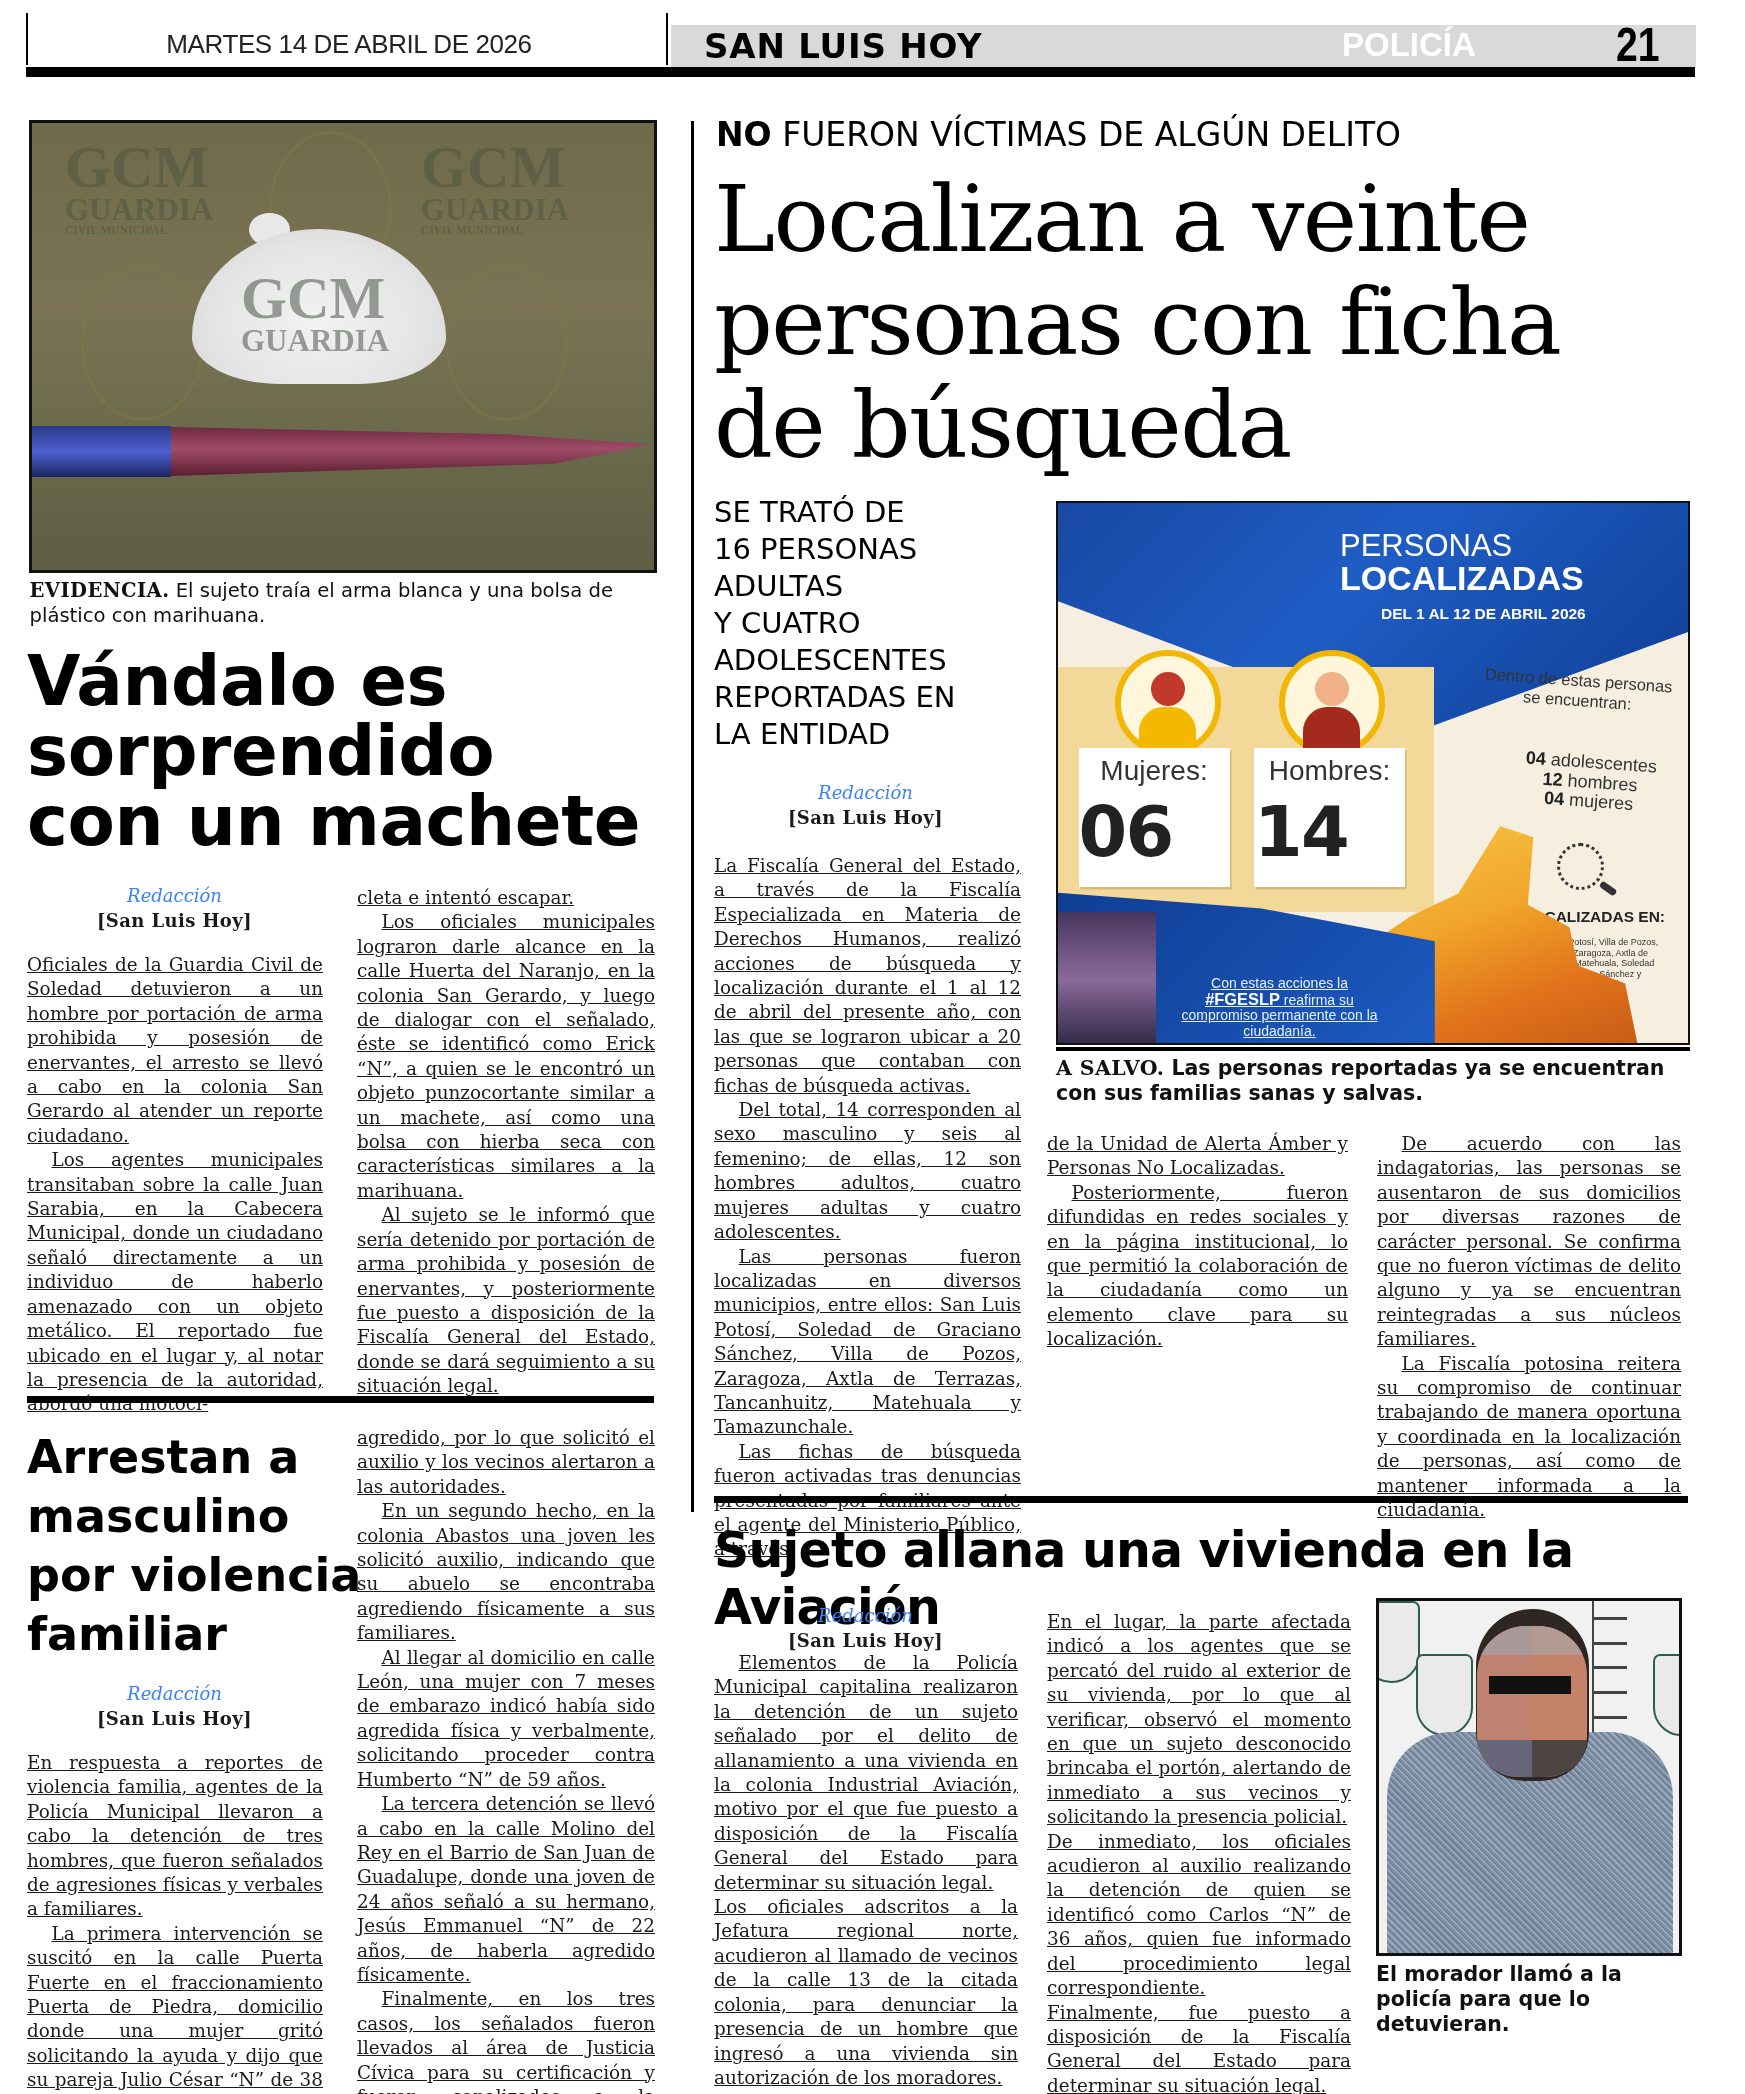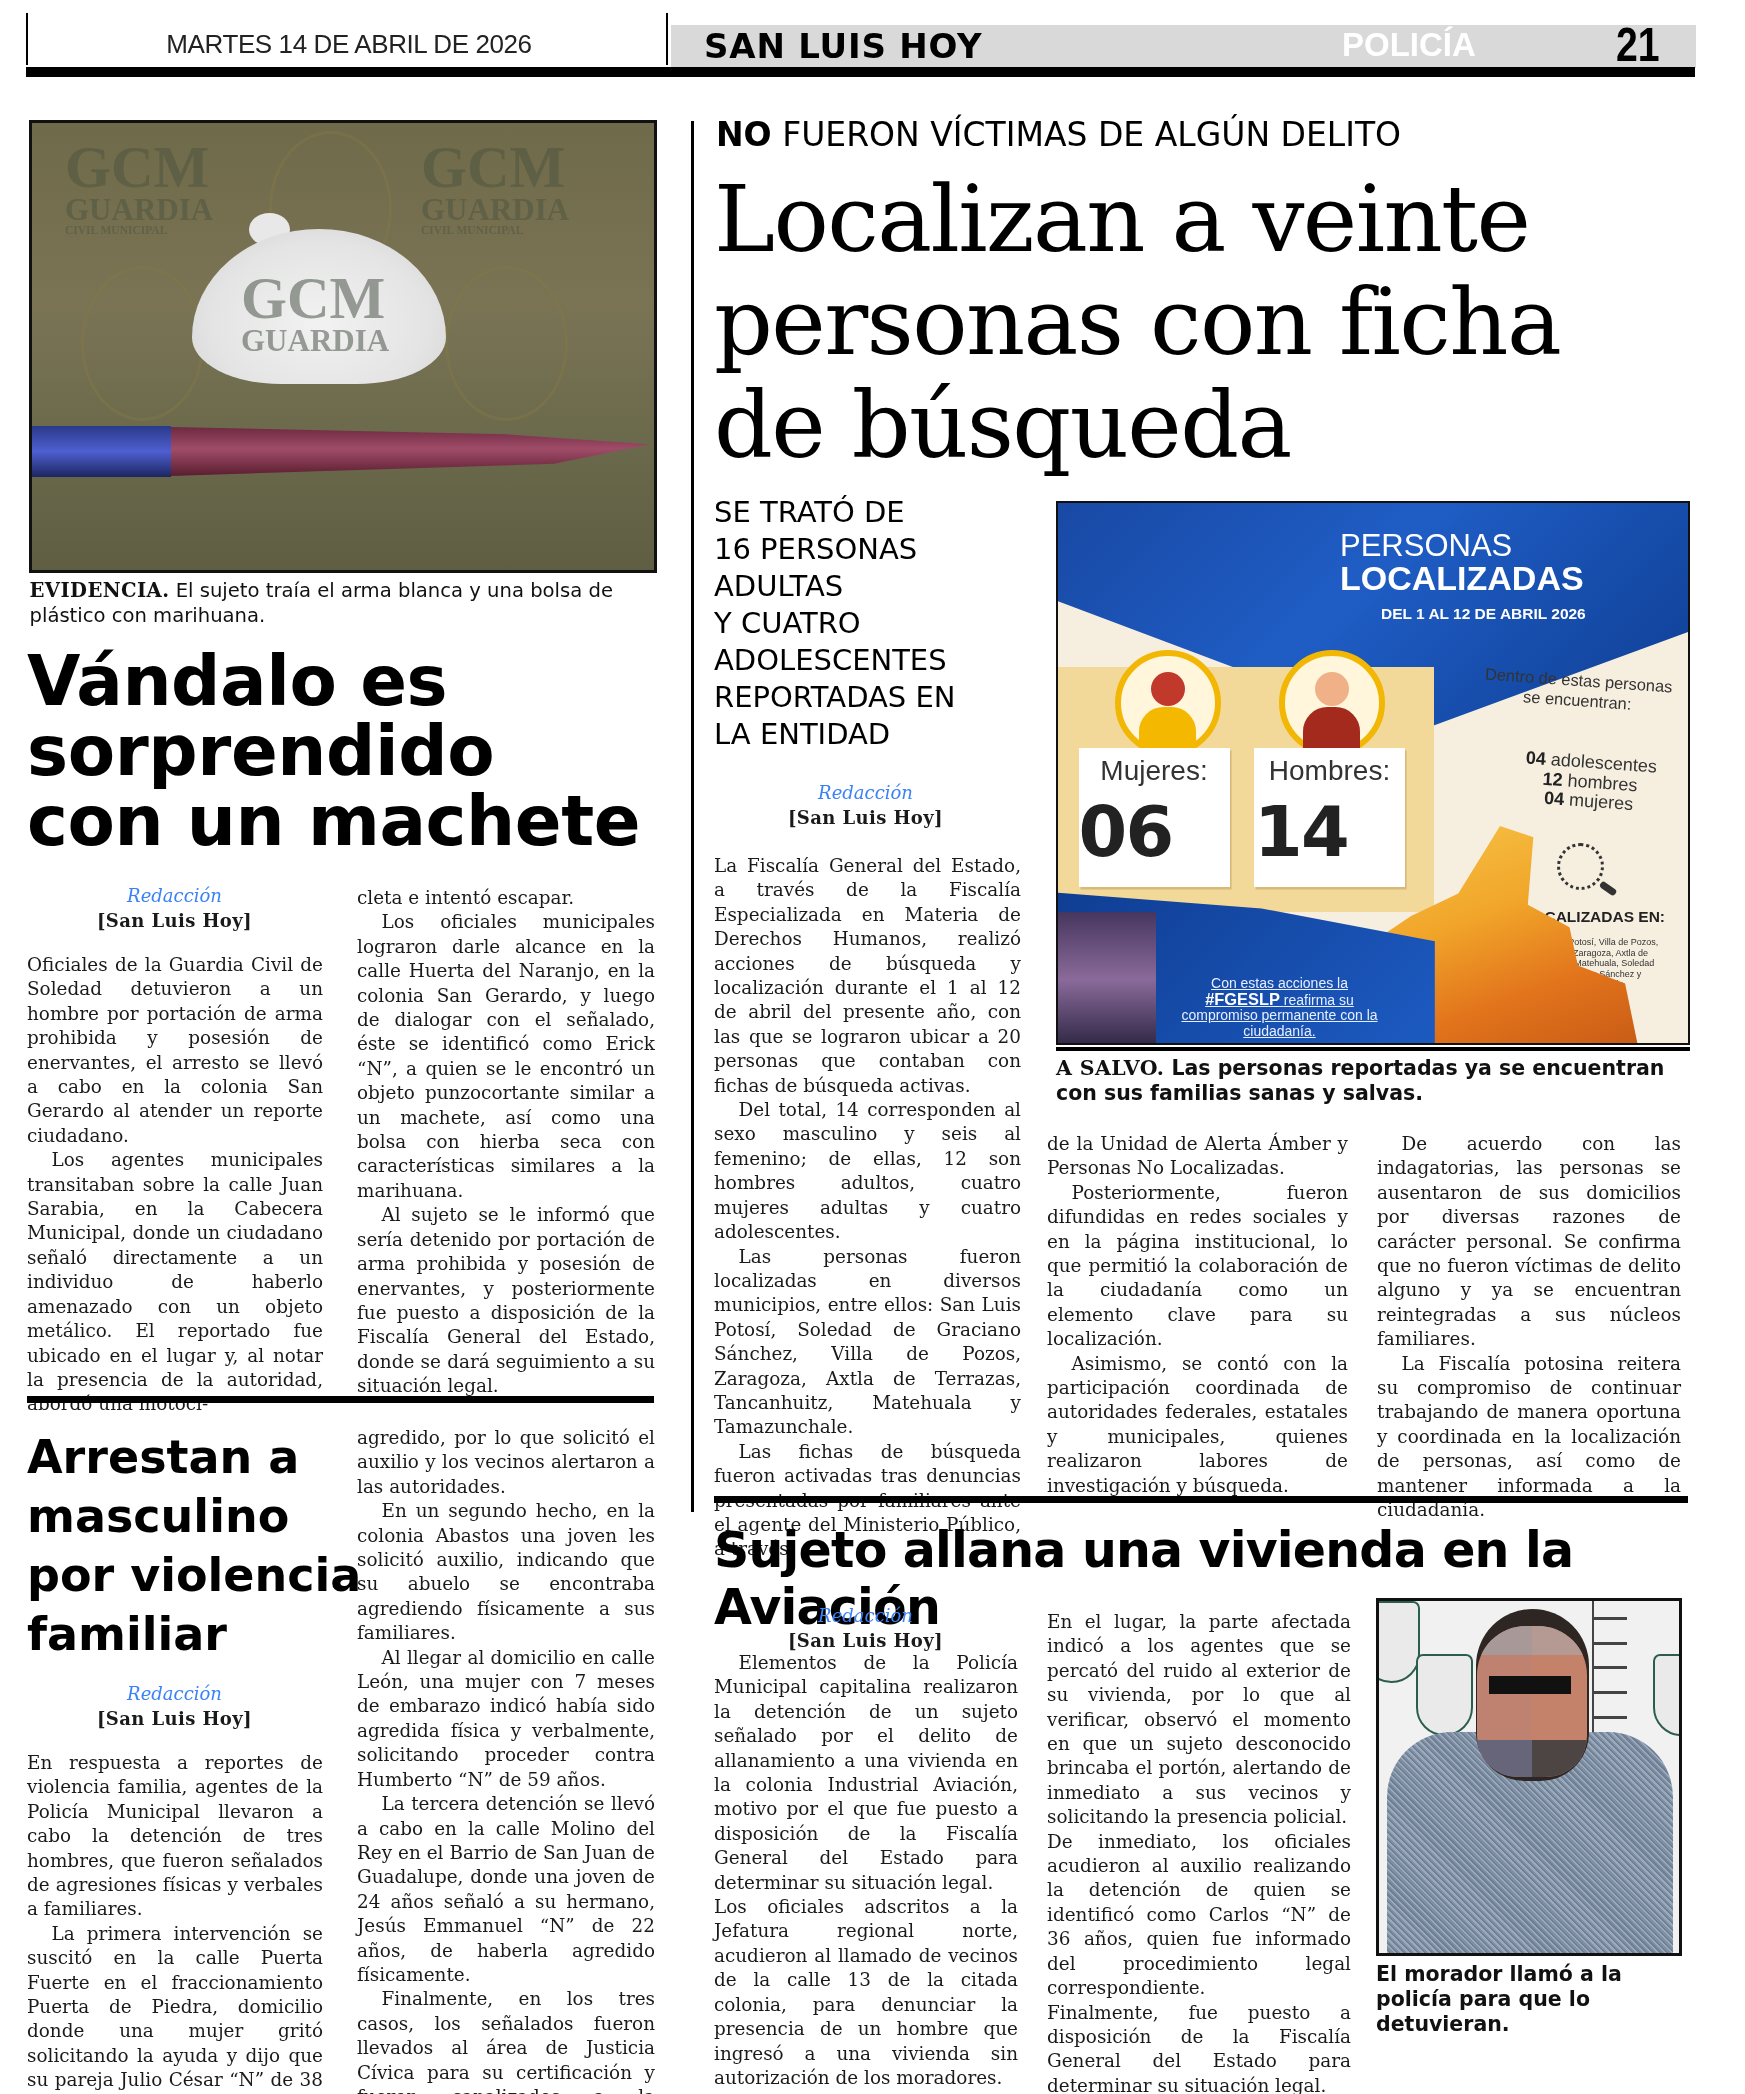--- a/index.html
+++ b/index.html
@@ -36,21 +36,21 @@
 
   
   .hl-sans { position: absolute; font-family: "DejaVu Sans", sans-serif; color: #000; }
   .hl-slab { position: absolute; font-family: "DejaVu Serif", serif; font-weight: normal; color: #000; }
 
   .byline { position: absolute; text-align: center; font-size: 18px; line-height: 24.5px; }
   .byline .by-name { font-style: italic; color: #3b82f6; }
   .byline .by-pub { font-weight: bold; letter-spacing: 0.4px; }
 
   .col { position: absolute; font-family: "DejaVu Serif", serif; font-size: 18.4px; line-height: 24.4px; color: #1a1a1a; text-align: justify; hyphens: manual; }
-  .col p { text-indent: 24.5px; }
+  .col p { text-indent: 24.5px; text-decoration: underline; }
   .col p.noindent { text-indent: 0; }
 
   .hrule { position: absolute; height: 7.4px; background: #000; }
 
   
   .infographic { position: absolute; left: 1056px; top: 501px; width: 634px; height: 544px; border: 2.5px solid #111; overflow: hidden; background: #f6efe0; }
   .ig-blue { position: absolute; left: -16.4px; top: -33px; width: 671px; height: 278px; background: linear-gradient(135deg, #1846a0 0%, #1f5dc5 45%, #0d3b8e 100%); clip-path: polygon(0 0, 100% 0, 100% 55%, 55% 95%, 0 45%); }
   .ig-20 { position: absolute; left: 94px; top: 14.7px; font-family: "DejaVu Sans", sans-serif; font-weight: bold; font-size: 123px; color: #fff; letter-spacing: -6.5px; }
   .ig-personas { position: absolute; left: 282px; top: 24.5px; font-family: "Liberation Sans", sans-serif; font-size: 31px; color: #fff; }
   .ig-localizadas { position: absolute; left: 282px; top: 56px; font-family: "Liberation Sans", sans-serif; font-weight: bold; font-size: 34px; color: #fff; }
@@ -266,21 +266,20 @@
 
   <div class="col" style="left:714px;top:854px;width:307px;">
     <p class="noindent">La Fiscalía General del Estado, a través de la Fiscalía Especializada en Materia de Derechos Humanos, realizó acciones de búsqueda y localización durante el 1 al 12 de abril del presente año, con las que se lograron ubicar a 20 personas que contaban con fichas de búsqueda activas.</p>
     <p>Del total, 14 corresponden al sexo masculino y seis al femenino; de ellas, 12 son hombres adultos, cuatro mujeres adultas y cuatro adolescentes.</p>
     <p>Las personas fueron localizadas en diversos municipios, entre ellos: San Luis Potosí, Soledad de Graciano Sánchez, Villa de Pozos, Zaragoza, Axtla de Terrazas, Tancanhuitz, Matehuala y Tamazunchale.</p>
     <p>Las fichas de búsqueda fueron activadas tras denuncias presentadas por familiares ante el agente del Ministerio Público, a través</p>
   </div>
   <div class="col" style="left:1047px;top:1132px;width:301px;">
     <p class="noindent">de la Unidad de Alerta Ámber y Personas No Localizadas.</p>
     <p>Posteriormente, fueron difundidas en redes sociales y en la página institucional, lo que permitió la colaboración de la ciudadanía como un elemento clave para su localización.</p>
-    <p>Asimismo, se contó con la participación coordinada de autoridades federales, estatales y municipales, quienes realizaron labores de investigación y búsqueda.</p>
   </div>
   <div class="col" style="left:1377px;top:1132px;width:304px;">
     <p>De acuerdo con las indagatorias, las personas se ausentaron de sus domicilios por diversas razones de carácter personal. Se confirma que no fueron víctimas de delito alguno y ya se encuentran reintegradas a sus núcleos familiares.</p>
     <p>La Fiscalía potosina reitera su compromiso de continuar trabajando de manera oportuna y coordinada en la localización de personas, así como de mantener informada a la ciudadanía.</p>
   </div>
   <div class="hrule" style="left:714px;top:1496px;width:974px;"></div>
 </section>
 
 <section>
   <h1 class="hl-sans" style="left:714px;top:1522px;font-size:49px;line-height:57px;letter-spacing:-0.8px;">Sujeto allana una vivienda en la Aviación</h1>

